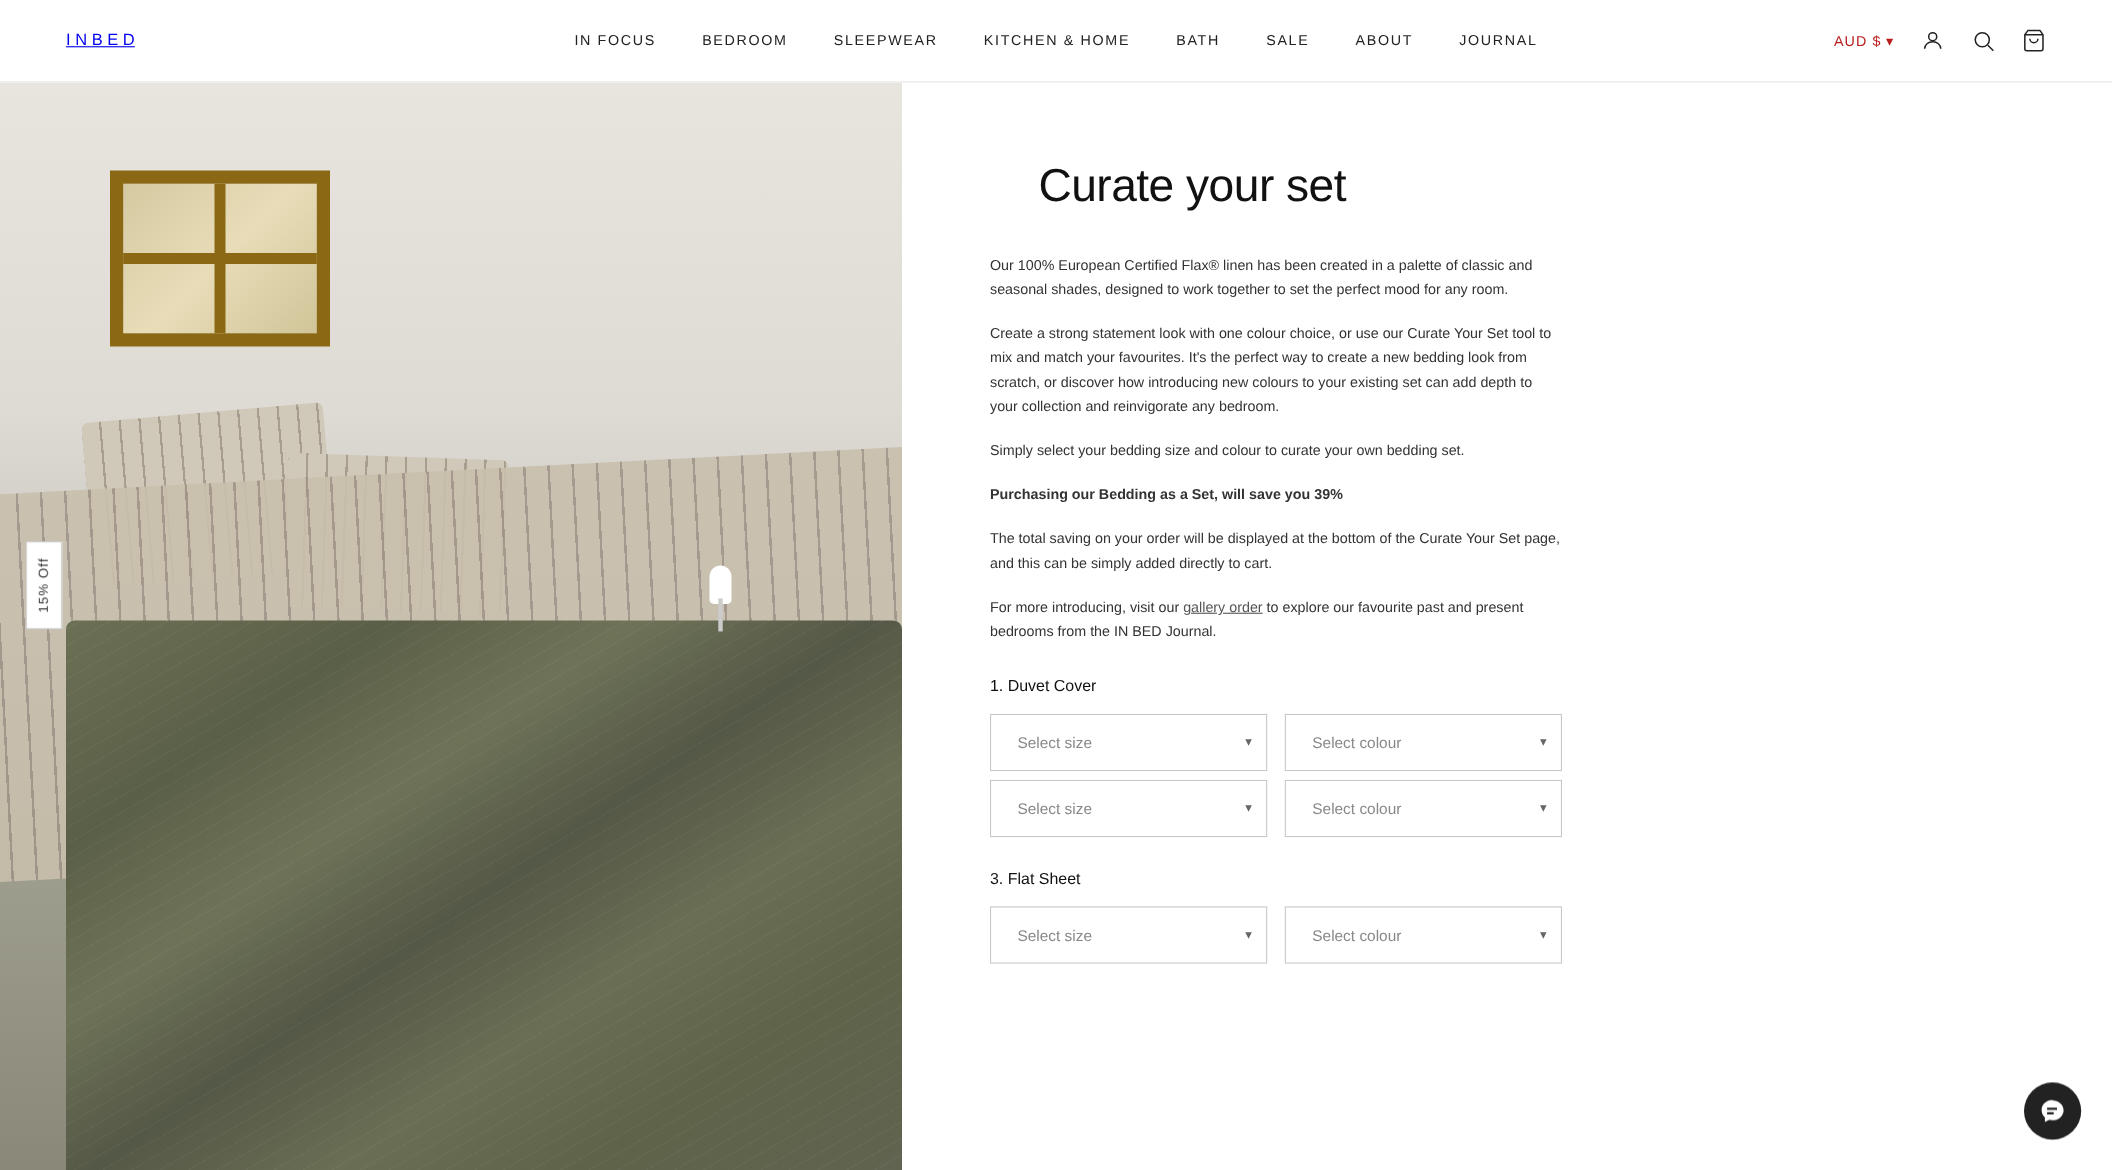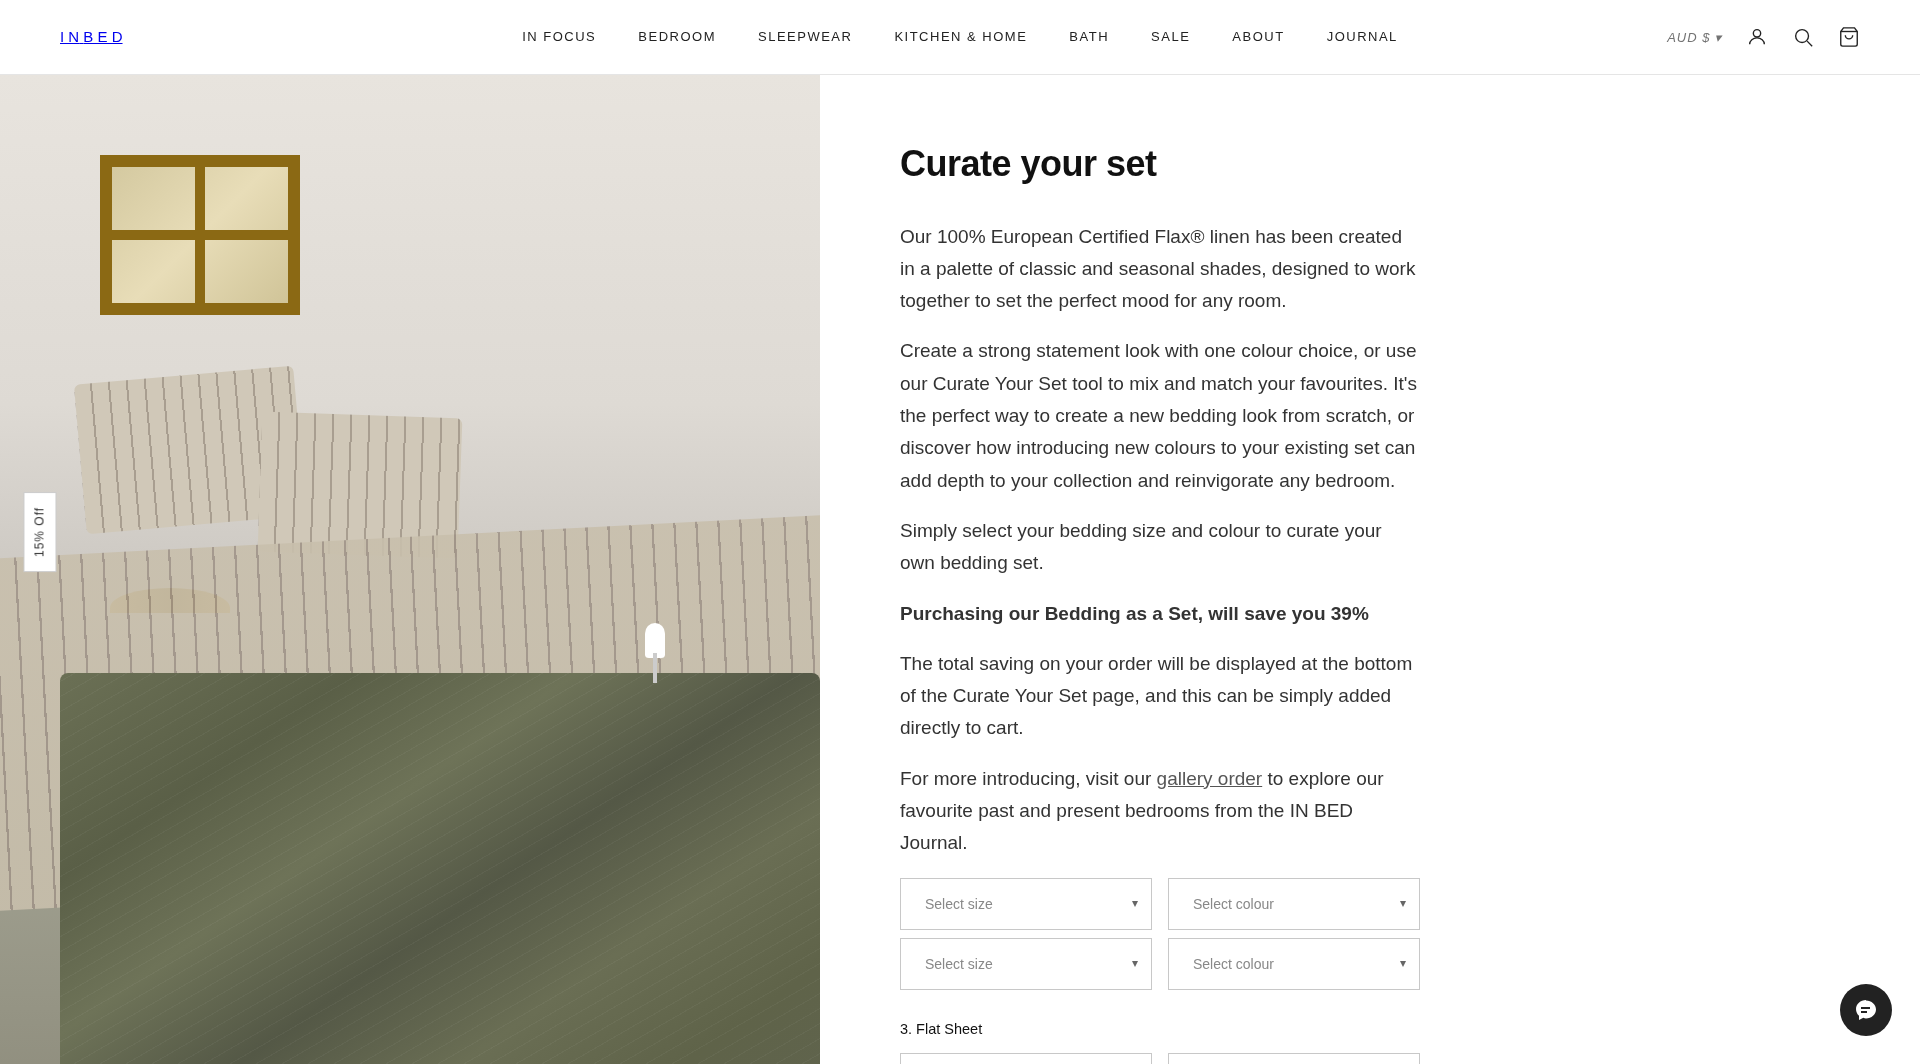--- a/index.html
+++ b/index.html
@@ -41,29 +41,28 @@
       font-weight: 500;
       text-transform: uppercase;
     }
     .header-right {
       display: flex;
       align-items: center;
       gap: 24px;
     }
     .currency-select {
       font-size: 13px;
-      color: #737373;
+      color: #b91c1c;
       letter-spacing: 1px;
       cursor: pointer;
       display: flex;
       align-items: center;
       gap: 4px;
       border: none;
       background: none;
-      font-style: italic;
     }
     .icon-btn {
       background: none;
       border: none;
       cursor: pointer;
       color: #222;
       display: flex;
       align-items: center;
       font-size: 20px;
     }
@@ -251,29 +250,30 @@
       background: #ccc;
     }
 
     
     .product-info-section {
       flex: 1;
       padding: 60px 70px 60px 80px;
       overflow-y: auto;
     }
     .page-title {
-      font-size: 36px;
-      font-weight: 700;
+      font-size: 42px;
+      font-weight: 400;
       color: #111;
       margin-bottom: 28px;
       letter-spacing: -0.5px;
+      margin-left: 44px;
     }
     .description-block {
       margin-bottom: 18px;
-      font-size: 19px;
+      font-size: 13px;
       color: #333;
       line-height: 1.7;
       max-width: 520px;
     }
     .description-block a {
       color: #555;
       text-decoration: underline;
     }
     .bold-text {
       font-weight: 700;
@@ -418,20 +418,21 @@
       <span class="bold-text">Purchasing our Bedding as a Set, will save you 39%</span>
     </p>
 
     <p class="description-block">The total saving on your order will be displayed at the bottom of the Curate Your Set page, and this can be simply added directly to cart.</p>
 
     <p class="description-block">
       <span>For more introducing, visit our </span><a href="#"><span>gallery order</span></a><span> to explore our favourite past and present bedrooms from the IN BED Journal.</span>
     </p>
 
     <div id="product-sections">
+        <div class="section-label">1. Duvet Cover</div>
         <div class="selector-row">
           <div class="selector-wrapper"><select><option value="Select size">Select size</option><option value="Single">Single</option><option value="Double">Double</option><option value="Queen">Queen</option><option value="King">King</option><option value="Super King">Super King</option></select><span class="chevron">▾</span></div>
           <div class="selector-wrapper"><select><option value="Select colour">Select colour</option><option value="White">White</option><option value="Oatmeal">Oatmeal</option><option value="Sage">Sage</option><option value="Olive">Olive</option><option value="Slate">Slate</option><option value="Blush">Blush</option><option value="Navy">Navy</option></select><span class="chevron">▾</span></div>
         </div>
         <div class="selector-row">
           <div class="selector-wrapper"><select><option value="Select size">Select size</option><option value="Single">Single</option><option value="Double">Double</option><option value="Queen">Queen</option><option value="King">King</option><option value="Super King">Super King</option></select><span class="chevron">▾</span></div>
           <div class="selector-wrapper"><select><option value="Select colour">Select colour</option><option value="White">White</option><option value="Oatmeal">Oatmeal</option><option value="Sage">Sage</option><option value="Olive">Olive</option><option value="Slate">Slate</option><option value="Blush">Blush</option><option value="Navy">Navy</option></select><span class="chevron">▾</span></div>
         </div>
         <div class="section-label">3. Flat Sheet</div>
         <div class="selector-row">

